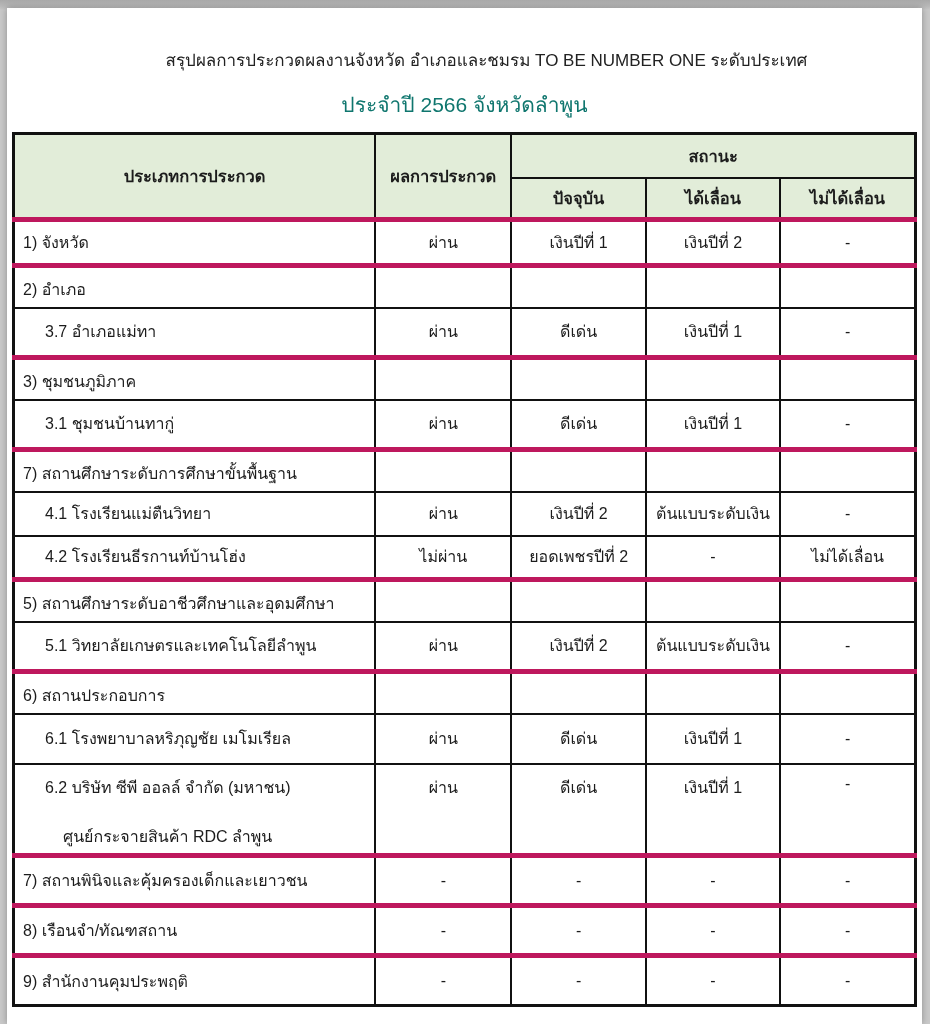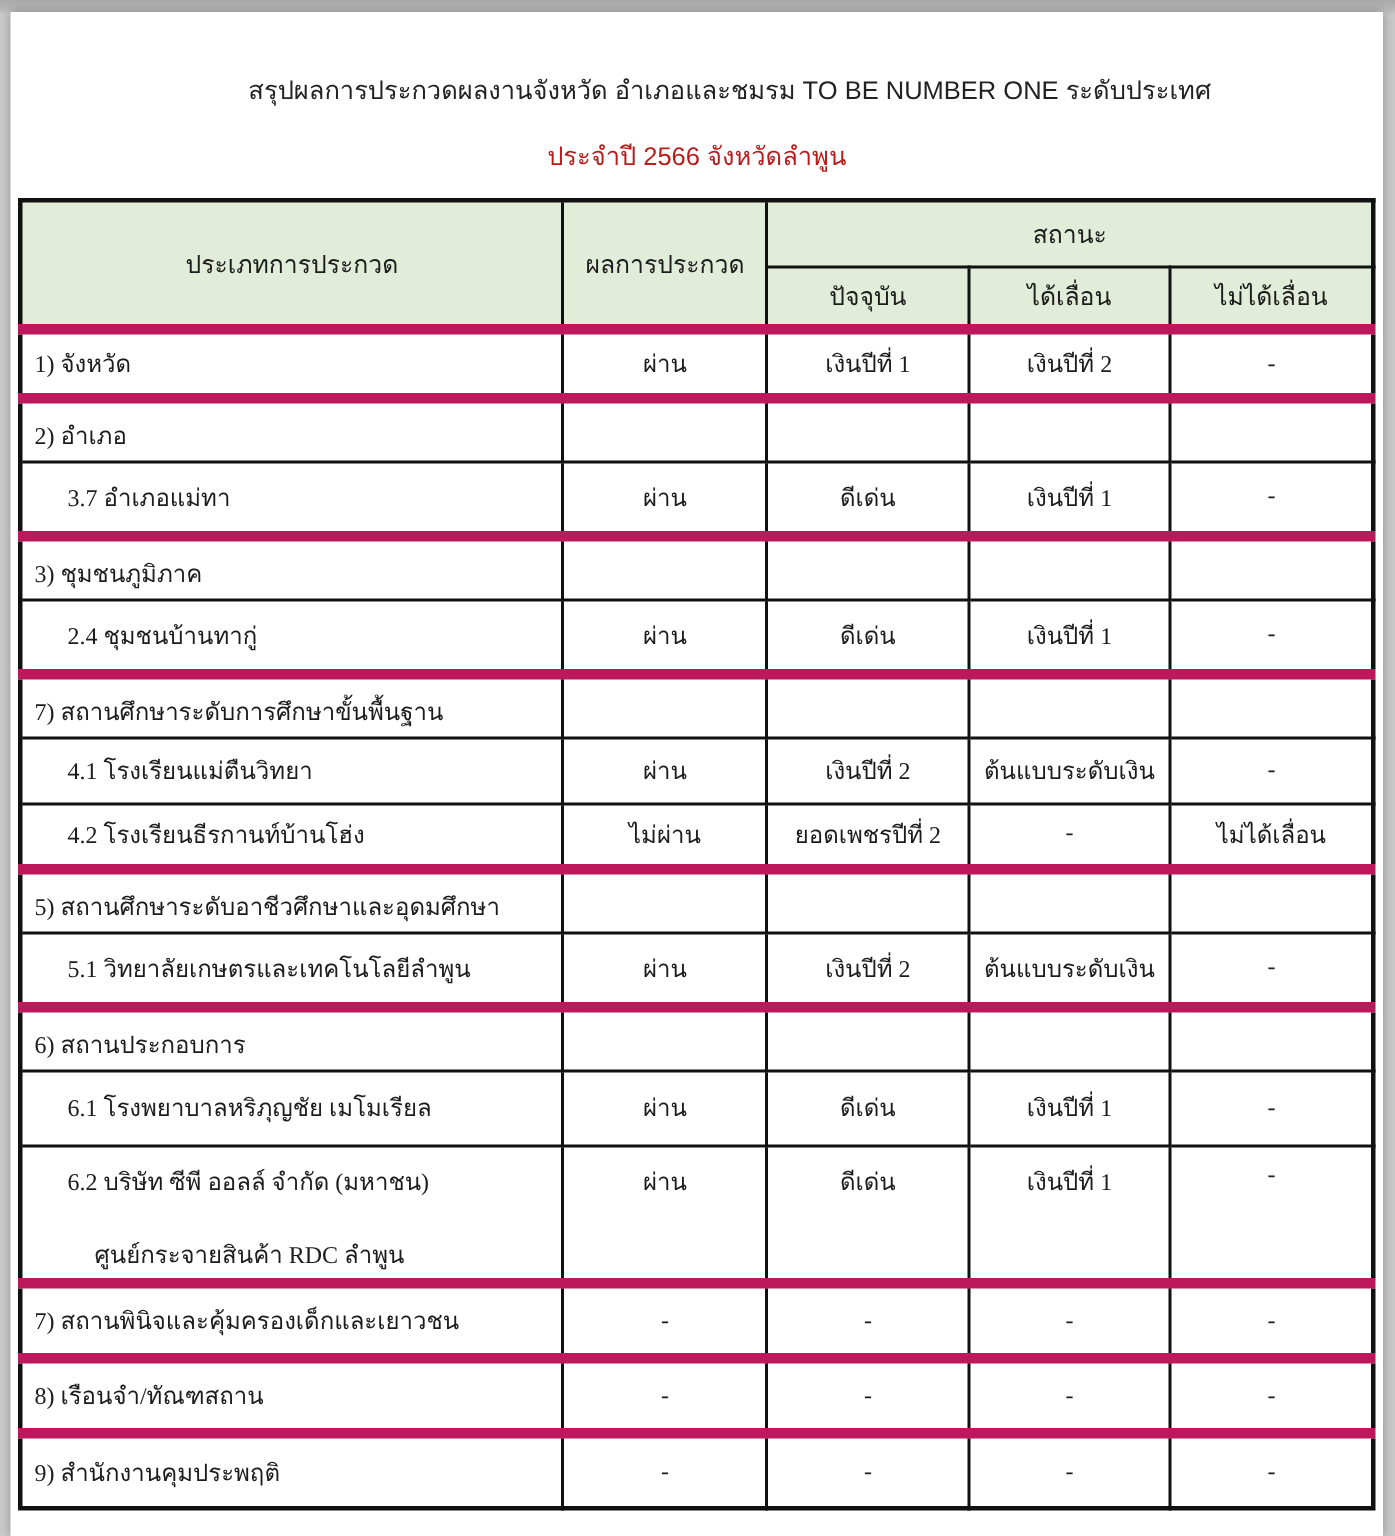--- a/index.html
+++ b/index.html
@@ -24,41 +24,41 @@
     padding-top: 40px;
     text-align: center;
     font-size: 17px;
     line-height: 26px;
     color: #222;
     padding-left: 44px;
   }
   .doc-subtitle {
     margin-top: 18px;
     text-align: center;
-    font-size: 17px;
+    font-size: 21px;
     line-height: 26px;
-    color: #b91c1c;
+    color: #0f766e;
   }
   table.results {
     margin: 14px 5px 0 5px;
     width: calc(100% - 10px);
     border-collapse: collapse;
     table-layout: fixed;
     font-size: 16px;
     color: #1c1c1c;
   }
   table.results, table.results td, table.results th {
     border: 2px solid #111;
   }
   table.results { border-width: 3px; }
-  tbody.group { border-top: 7px solid #be185d; border-bottom: 3px solid #111; font-family: Liberation Serif, serif; }
+  tbody.group { border-top: 5px solid #be185d; border-bottom: 3px solid #111; }
   thead { border-bottom: 3px solid #111; }
   th {
     background: #e2edd9;
-    font-weight: normal;
+    font-weight: bold;
     font-size: 16.5px;
     text-align: center;
     vertical-align: middle;
   }
   th.h-top { height: 44px; }
   th.h-sub { height: 42px; }
   td { vertical-align: middle; }
   td.c1 { text-align: left; padding-left: 8px; }
   td.cc { text-align: center; }
   td.indent { padding-left: 30px; }
@@ -134,21 +134,21 @@
 
     <tbody class="group">
       <tr class="cat">
         <td class="c1">3) ชุมชนภูมิภาค</td>
         <td class="cc"></td>
         <td class="cc"></td>
         <td class="cc"></td>
         <td class="cc"></td>
       </tr>
       <tr class="entry">
-        <td class="c1 indent">2.4 ชุมชนบ้านทากู่</td>
+        <td class="c1 indent">3.1 ชุมชนบ้านทากู่</td>
         <td class="cc">ผ่าน</td>
         <td class="cc">ดีเด่น</td>
         <td class="cc">เงินปีที่ 1</td>
         <td class="cc">-</td>
       </tr>
     </tbody>
 
     <tbody class="group">
       <tr class="cat">
         <td class="c1">7) สถานศึกษาระดับการศึกษาขั้นพื้นฐาน</td>

